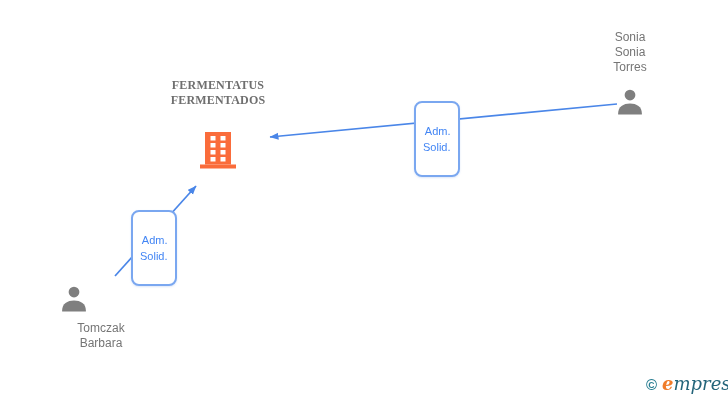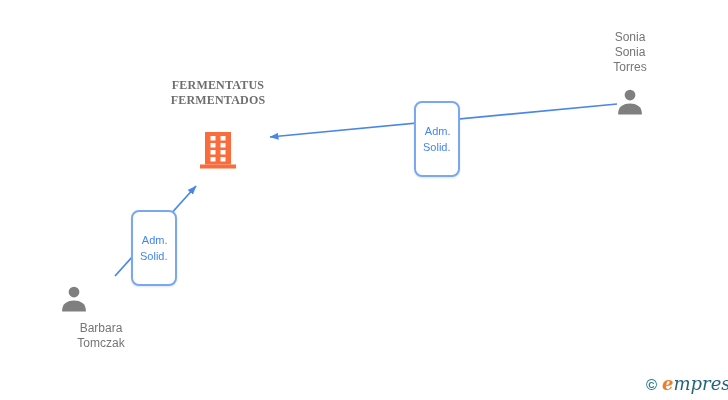--- a/index.html
+++ b/index.html
@@ -120,22 +120,22 @@
       <path d="M2.5,22 v-0.8 c0,-5.4 4.2,-8 9.5,-8 s9.5,2.6 9.5,8 V22 Z" fill="#7f7f7f"></path>
     </svg>
   </div>
 
   <div class="node" style="left:59px; top:284px; width:84px; height:92px;">
     <svg class="node-icon" style="" left="27" width="30" height="30" viewBox="0 0 24 24">
       <circle cx="12" cy="6.4" r="4.3" fill="#7f7f7f"></circle>
       <path d="M2.5,22 v-0.8 c0,-5.4 4.2,-8 9.5,-8 s9.5,2.6 9.5,8 V22 Z" fill="#7f7f7f"></path>
     </svg>
     <div class="node-label" style="left:0; top:37px; width:84px; position:absolute;">
+      <div>Tomczak</div>
       <div>Barbara</div>
-      <div>Tomczak</div>
     </div>
   </div>
 
   <div class="edge-label" style="left:414px; top:101px;">
     <div>Adm.</div>
     <div>Solid.</div>
   </div>
 
   <div class="edge-label" style="left:131px; top:210px;">
     <div>Adm.</div>

